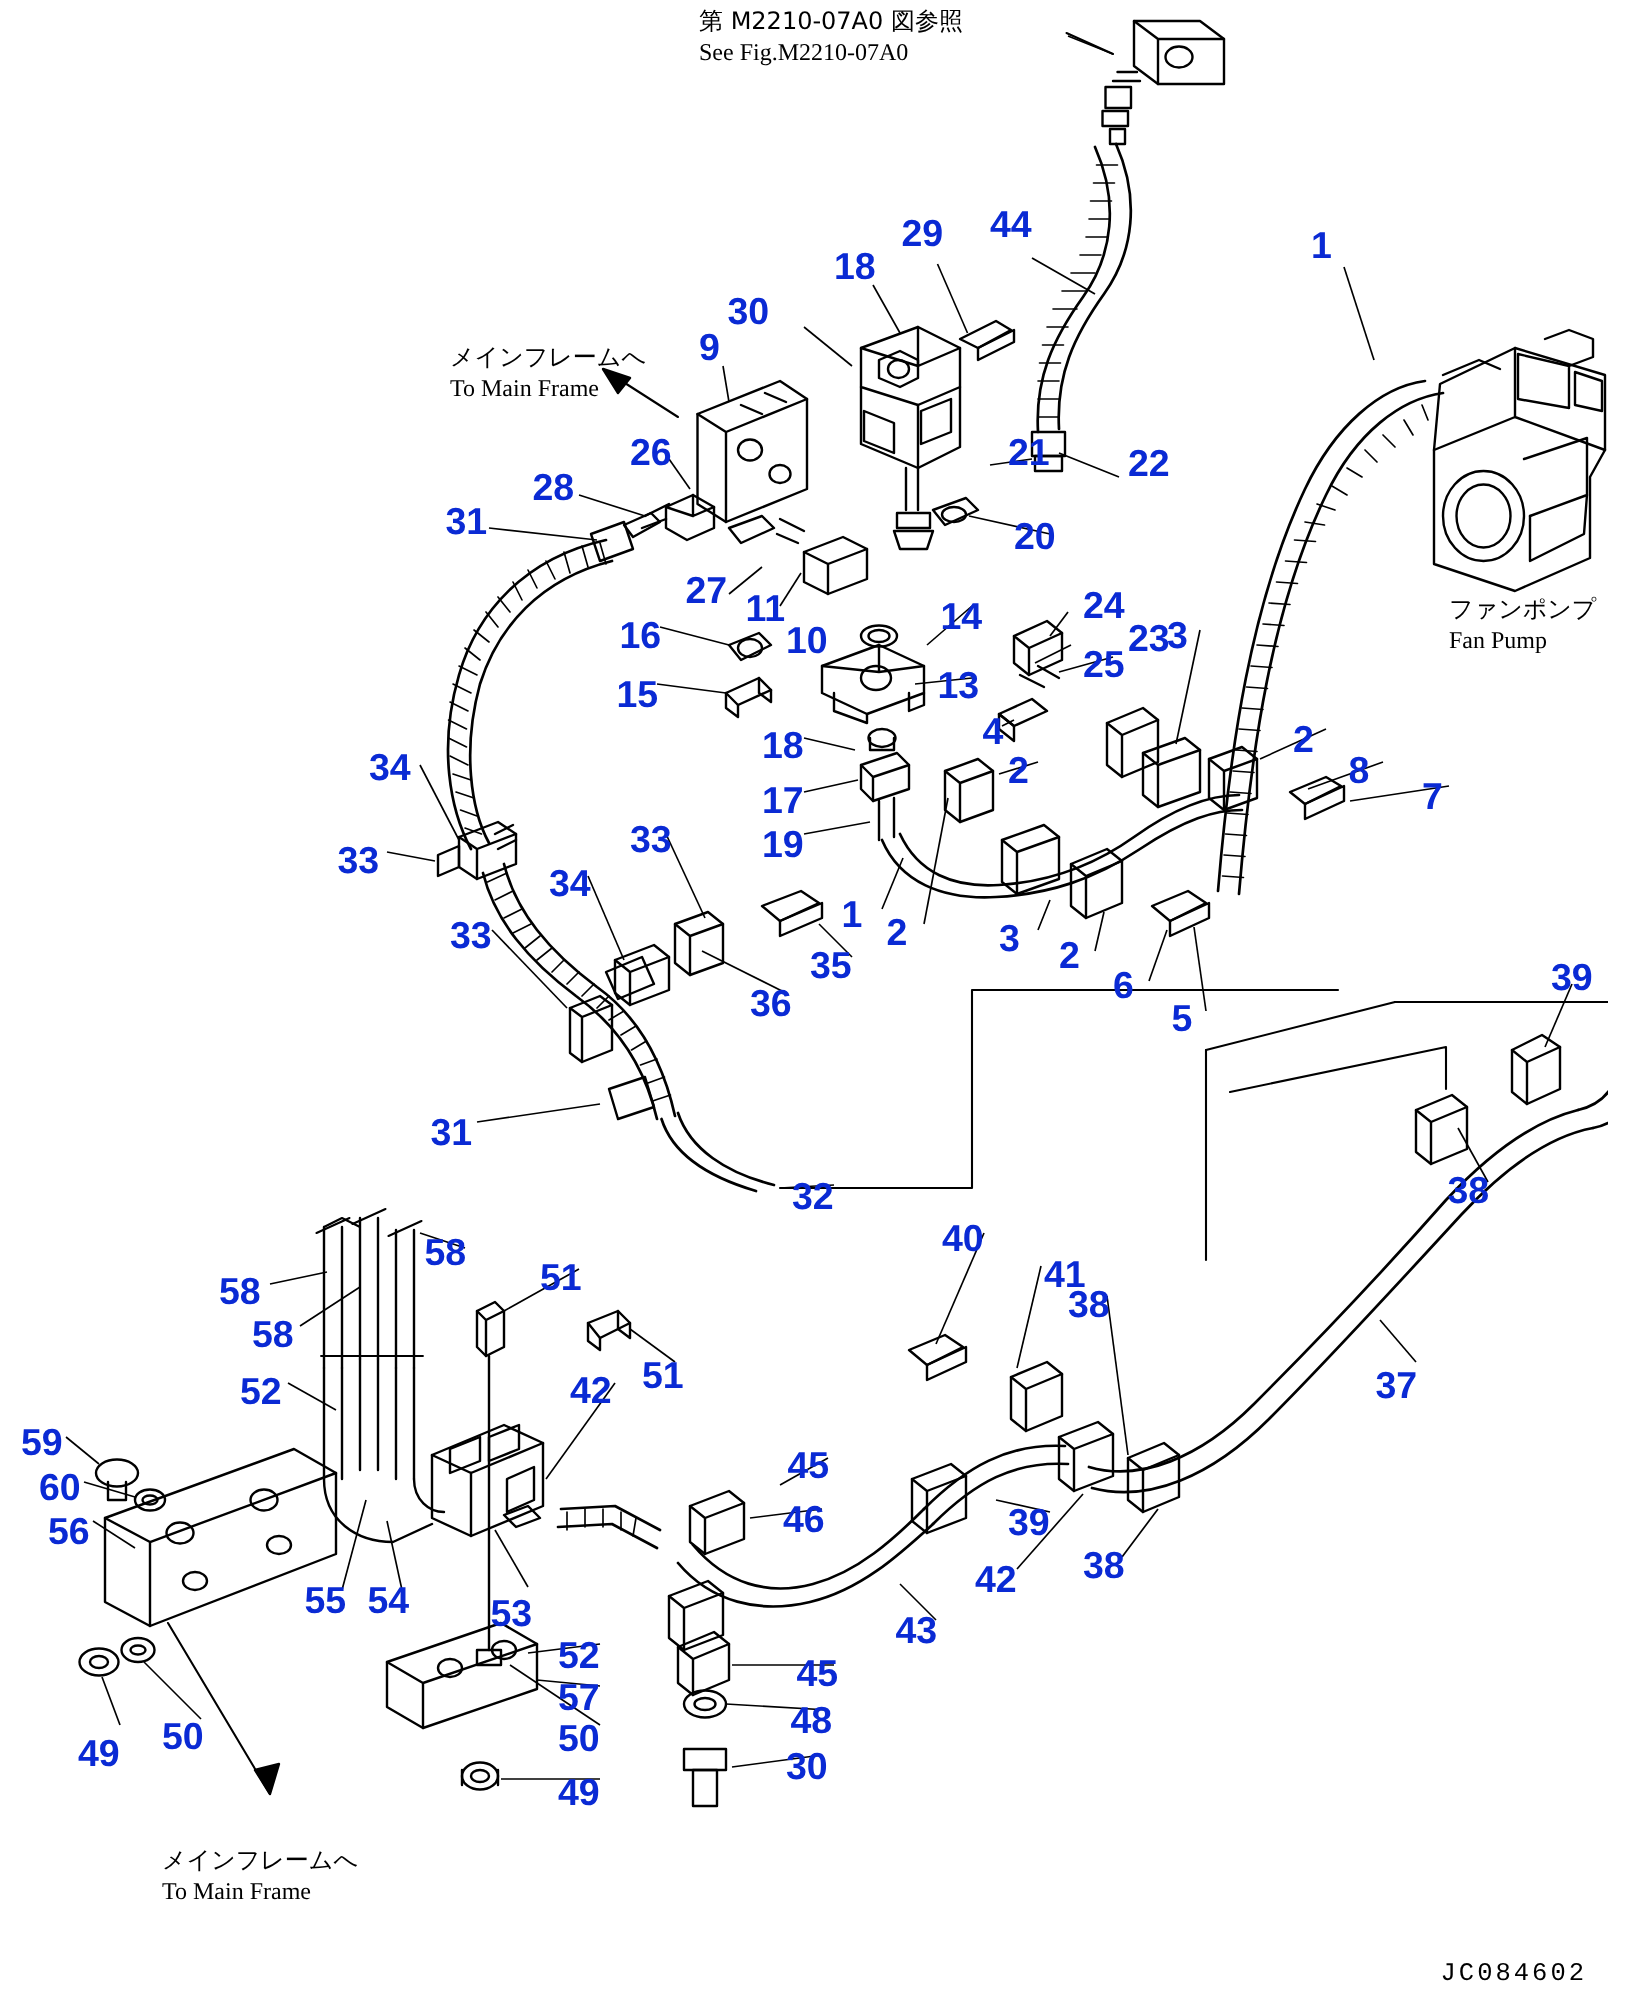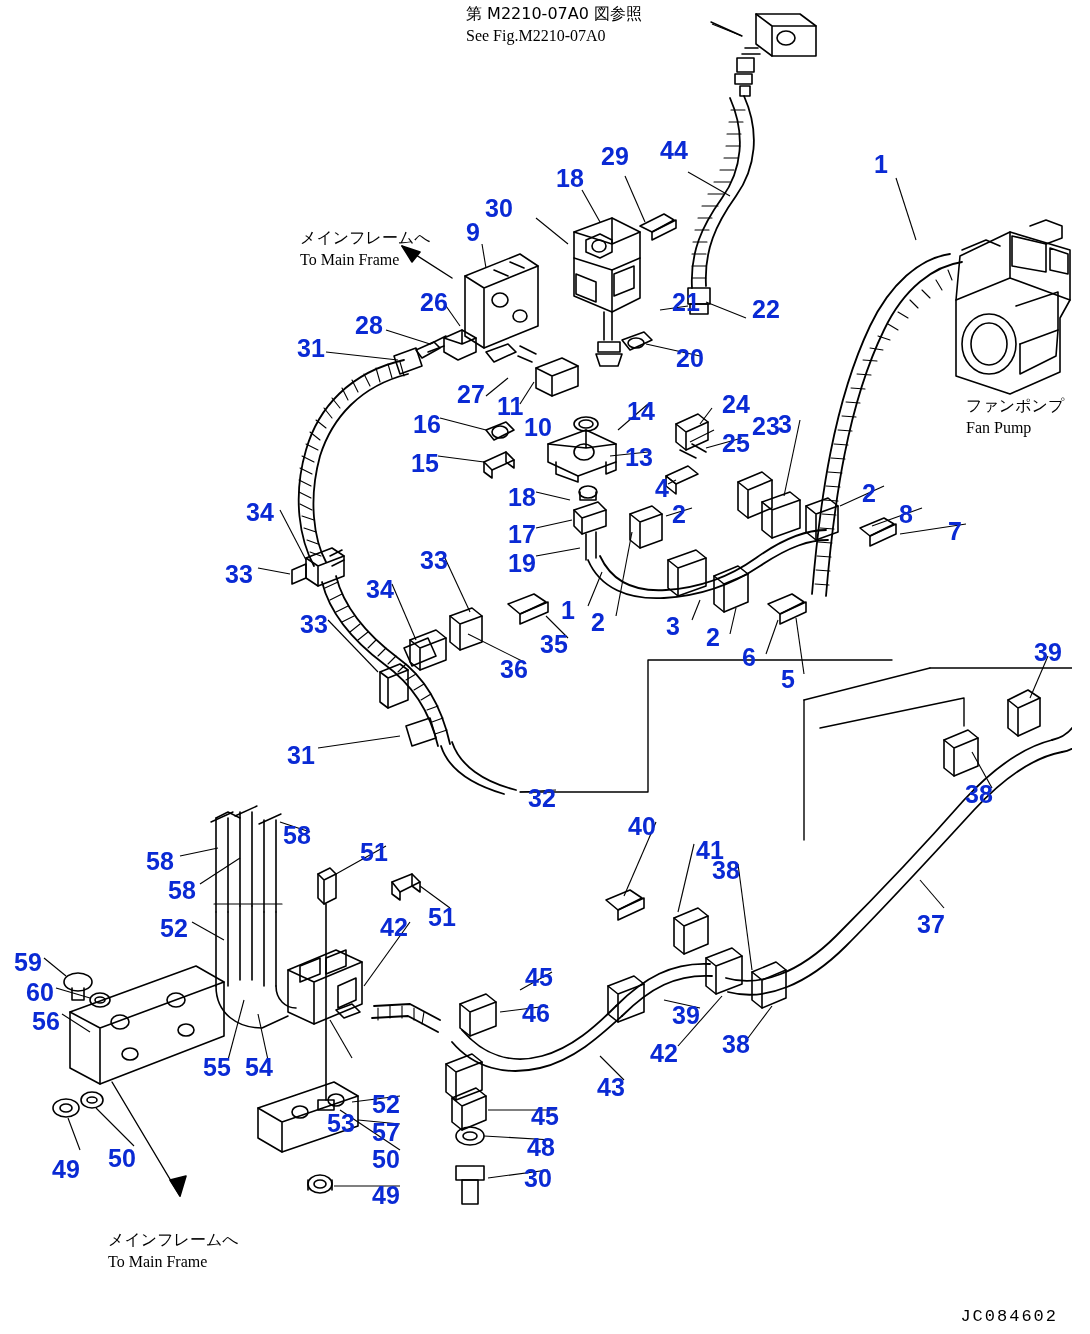--- a/index.html
+++ b/index.html
@@ -594,21 +594,21 @@
       <div class="callout" style="left: 380px; top: 915px;">42</div>
       <div class="callout" style="left: 160px; top: 916px;">52</div>
       <div class="callout" style="left: 525px; top: 965px;">45</div>
       <div class="callout" style="left: 14px; top: 950px;">59</div>
       <div class="callout" style="left: 26px; top: 980px;">60</div>
       <div class="callout" style="left: 522px; top: 1001px;">46</div>
       <div class="callout" style="left: 32px; top: 1009px;">56</div>
       <div class="callout" style="left: 672px; top: 1003px;">39</div>
       <div class="callout" style="left: 722px; top: 1032px;">38</div>
       <div class="callout" style="left: 650px; top: 1041px;">42</div>
-      <div class="callout" style="left: 327px; top: 1111px;">53</div>
+      <div class="callout" style="left: 327px; top: 1064px;">53</div>
       <div class="callout" style="left: 203px; top: 1055px;">55</div>
       <div class="callout" style="left: 245px; top: 1055px; text-align: center;">54</div>
       <div class="callout" style="left: 597px; top: 1075px;">43</div>
       <div class="callout" style="left: 372px; top: 1092px;">52</div>
       <div class="callout" style="left: 531px; top: 1104px;">45</div>
       <div class="callout" style="left: 372px; top: 1120px;">57</div>
       <div class="callout" style="left: 527px; top: 1135px;">48</div>
       <div class="callout" style="left: 372px; top: 1147px;">50</div>
       <div class="callout" style="left: 52px; top: 1157px;">49</div>
       <div class="callout" style="left: 108px; top: 1146px;">50</div>

